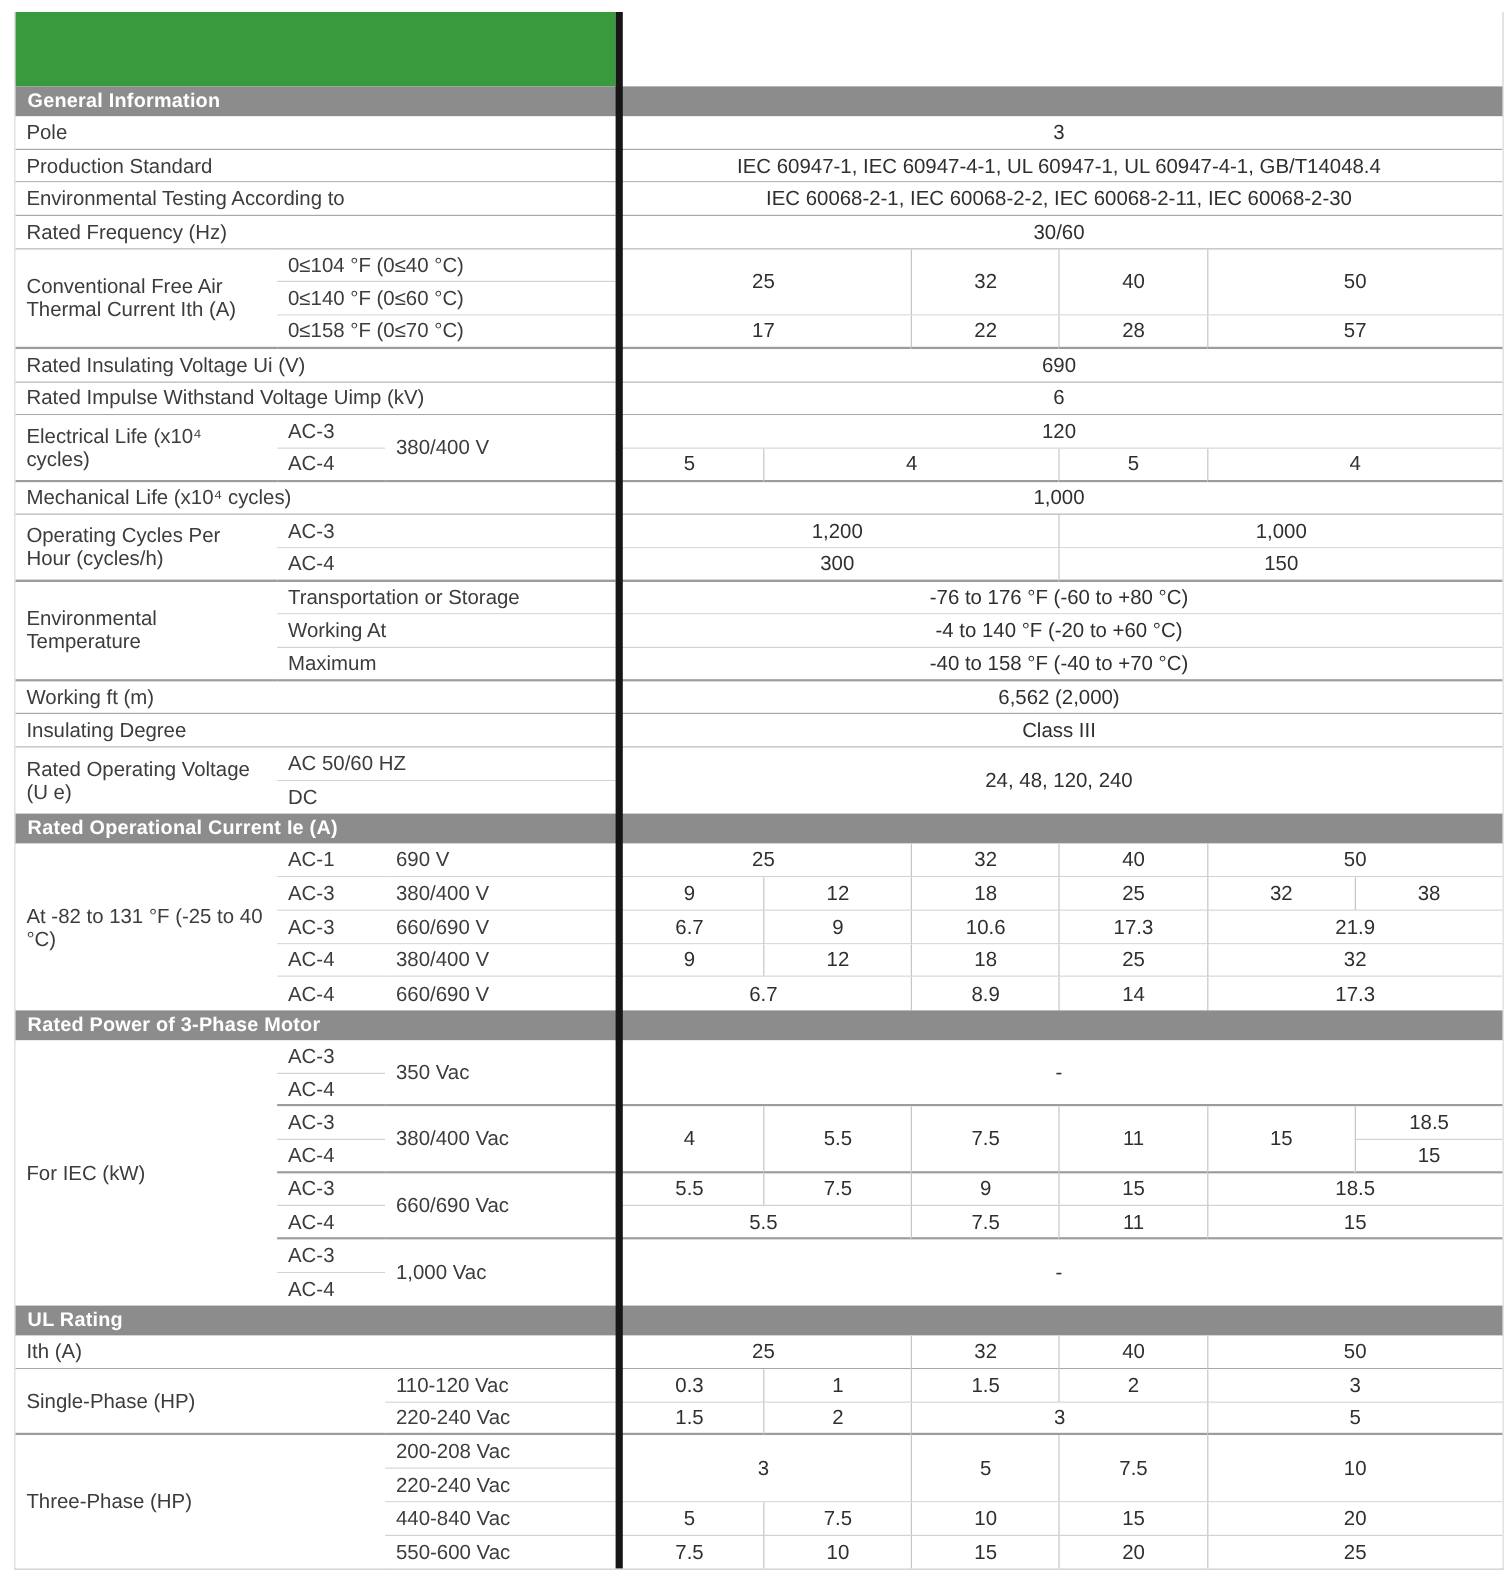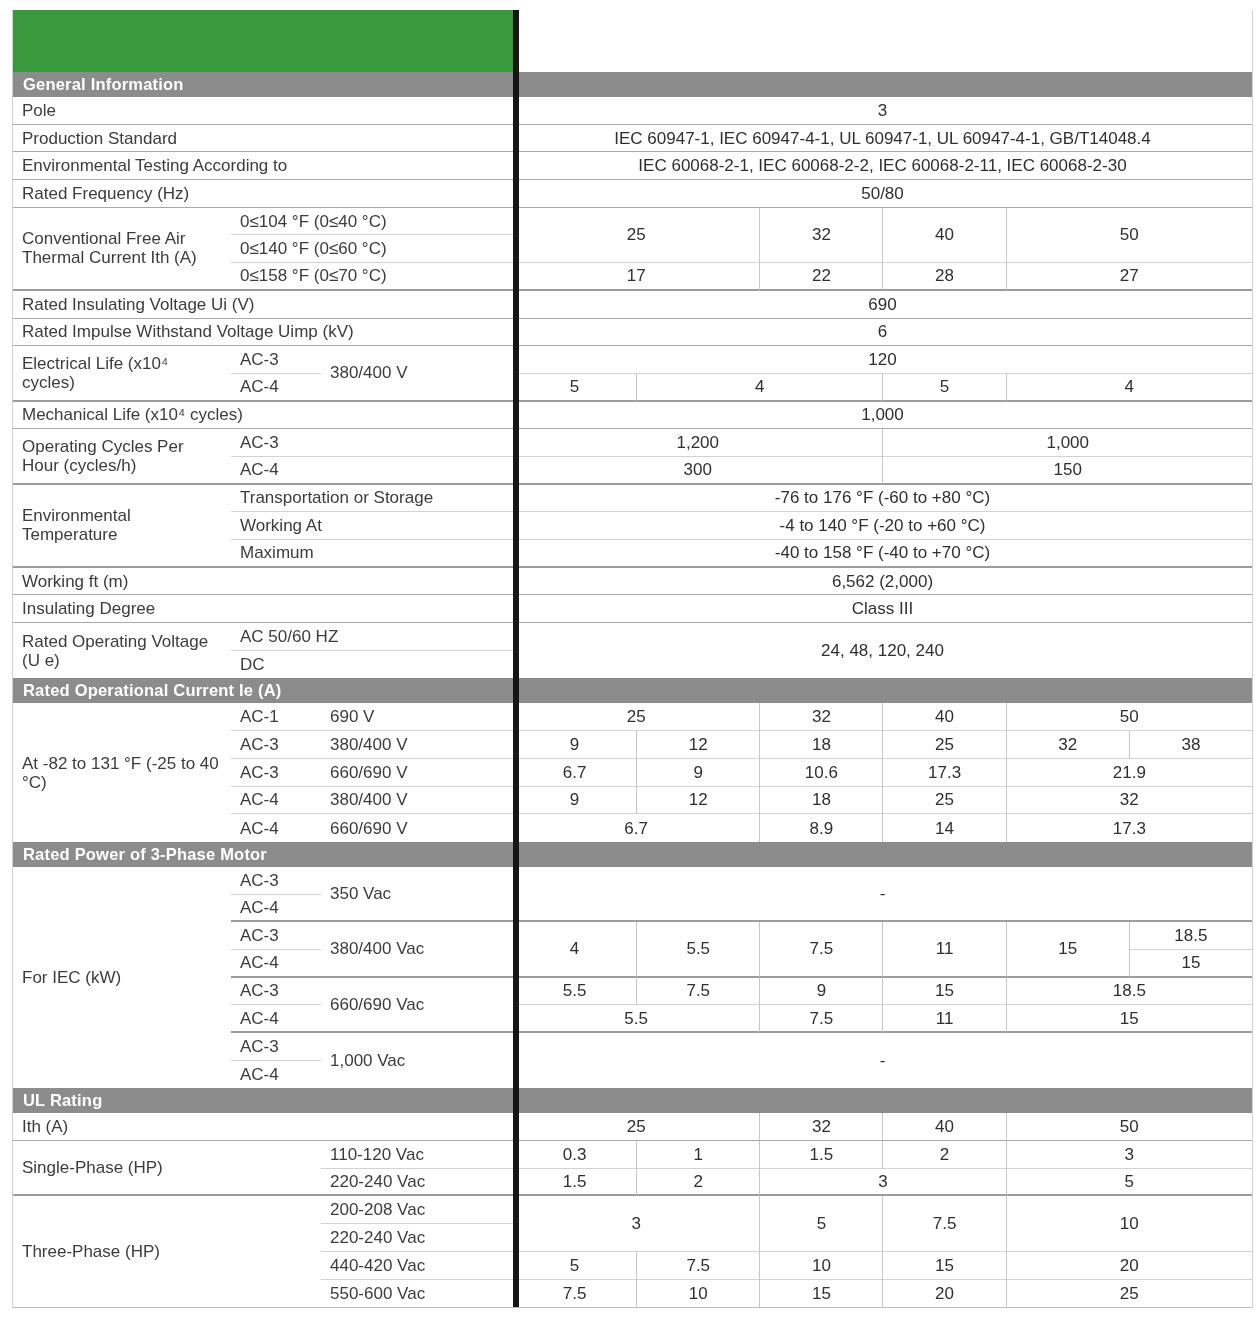--- a/index.html
+++ b/index.html
@@ -43,34 +43,34 @@
   <div class="c l br" style="grid-area:4/1/5/4">Pole</div>
   <div class="c br" style="grid-area:4/4/5/10">3</div>
 
   <div class="c l br" style="grid-area:5/1/6/4">Production Standard</div>
   <div class="c br" style="grid-area:5/4/6/10">IEC 60947-1, IEC 60947-4-1, UL 60947-1, UL 60947-4-1, GB/T14048.4</div>
 
   <div class="c l br" style="grid-area:6/1/7/4">Environmental Testing According to</div>
   <div class="c br" style="grid-area:6/4/7/10">IEC 60068-2-1, IEC 60068-2-2, IEC 60068-2-11, IEC 60068-2-30</div>
 
   <div class="c l br" style="grid-area:7/1/8/4">Rated Frequency (Hz)</div>
-  <div class="c br" style="grid-area:7/4/8/10">50/80</div>
+  <div class="c br" style="grid-area:7/4/8/10">30/60</div>
 
   <div class="c l bg" style="grid-area:8/1/11/2">Conventional Free Air Thermal Current Ith (A)</div>
   <div class="c l bb" style="grid-area:8/2/9/4">0≤104 °F (0≤40 °C)</div>
   <div class="c l bb" style="grid-area:9/2/10/4">0≤140 °F (0≤60 °C)</div>
   <div class="c l bg" style="grid-area:10/2/11/4">0≤158 °F (0≤70 °C)</div>
   <div class="c bb" style="grid-area:8/4/10/6">25</div>
   <div class="c bb vl" style="grid-area:8/6/10/7">32</div>
   <div class="c bb vl" style="grid-area:8/7/10/8">40</div>
   <div class="c bb vl" style="grid-area:8/8/10/10">50</div>
   <div class="c bg" style="grid-area:10/4/11/6">17</div>
   <div class="c bg vl" style="grid-area:10/6/11/7">22</div>
   <div class="c bg vl" style="grid-area:10/7/11/8">28</div>
-  <div class="c bg vl" style="grid-area:10/8/11/10">27</div>
+  <div class="c bg vl" style="grid-area:10/8/11/10">57</div>
 
   <div class="c l br" style="grid-area:11/1/12/4">Rated Insulating Voltage Ui (V)</div>
   <div class="c br" style="grid-area:11/4/12/10">690</div>
 
   <div class="c l br" style="grid-area:12/1/13/4">Rated Impulse Withstand Voltage Uimp (kV)</div>
   <div class="c br" style="grid-area:12/4/13/10">6</div>
 
   <div class="c l bg" style="grid-area:13/1/15/2">Electrical Life (x10⁴ cycles)</div>
   <div class="c l bb" style="grid-area:13/2/14/3">AC-3</div>
   <div class="c l bg" style="grid-area:14/2/15/3">AC-4</div>
@@ -212,21 +212,21 @@
   <div class="c bg vl" style="grid-area:43/6/44/8">3</div>
   <div class="c bg vl" style="grid-area:43/8/44/10">5</div>
 
   <div class="c l" style="grid-area:44/1/48/3">Three-Phase (HP)</div>
   <div class="c l bb" style="grid-area:44/3/45/4">200-208 Vac</div>
   <div class="c l bb" style="grid-area:45/3/46/4">220-240 Vac</div>
   <div class="c bb" style="grid-area:44/4/46/6">3</div>
   <div class="c bb vl" style="grid-area:44/6/46/7">5</div>
   <div class="c bb vl" style="grid-area:44/7/46/8">7.5</div>
   <div class="c bb vl" style="grid-area:44/8/46/10">10</div>
-  <div class="c l bb" style="grid-area:46/3/47/4">440-420 Vac</div>
+  <div class="c l bb" style="grid-area:46/3/47/4">440-840 Vac</div>
   <div class="c bb" style="grid-area:46/4/47/5">5</div>
   <div class="c bb vl" style="grid-area:46/5/47/6">7.5</div>
   <div class="c bb vl" style="grid-area:46/6/47/7">10</div>
   <div class="c bb vl" style="grid-area:46/7/47/8">15</div>
   <div class="c bb vl" style="grid-area:46/8/47/10">20</div>
   <div class="c l" style="grid-area:47/3/48/4">550-600 Vac</div>
   <div class="c" style="grid-area:47/4/48/5">7.5</div>
   <div class="c vl" style="grid-area:47/5/48/6">10</div>
   <div class="c vl" style="grid-area:47/6/48/7">15</div>
   <div class="c vl" style="grid-area:47/7/48/8">20</div>

